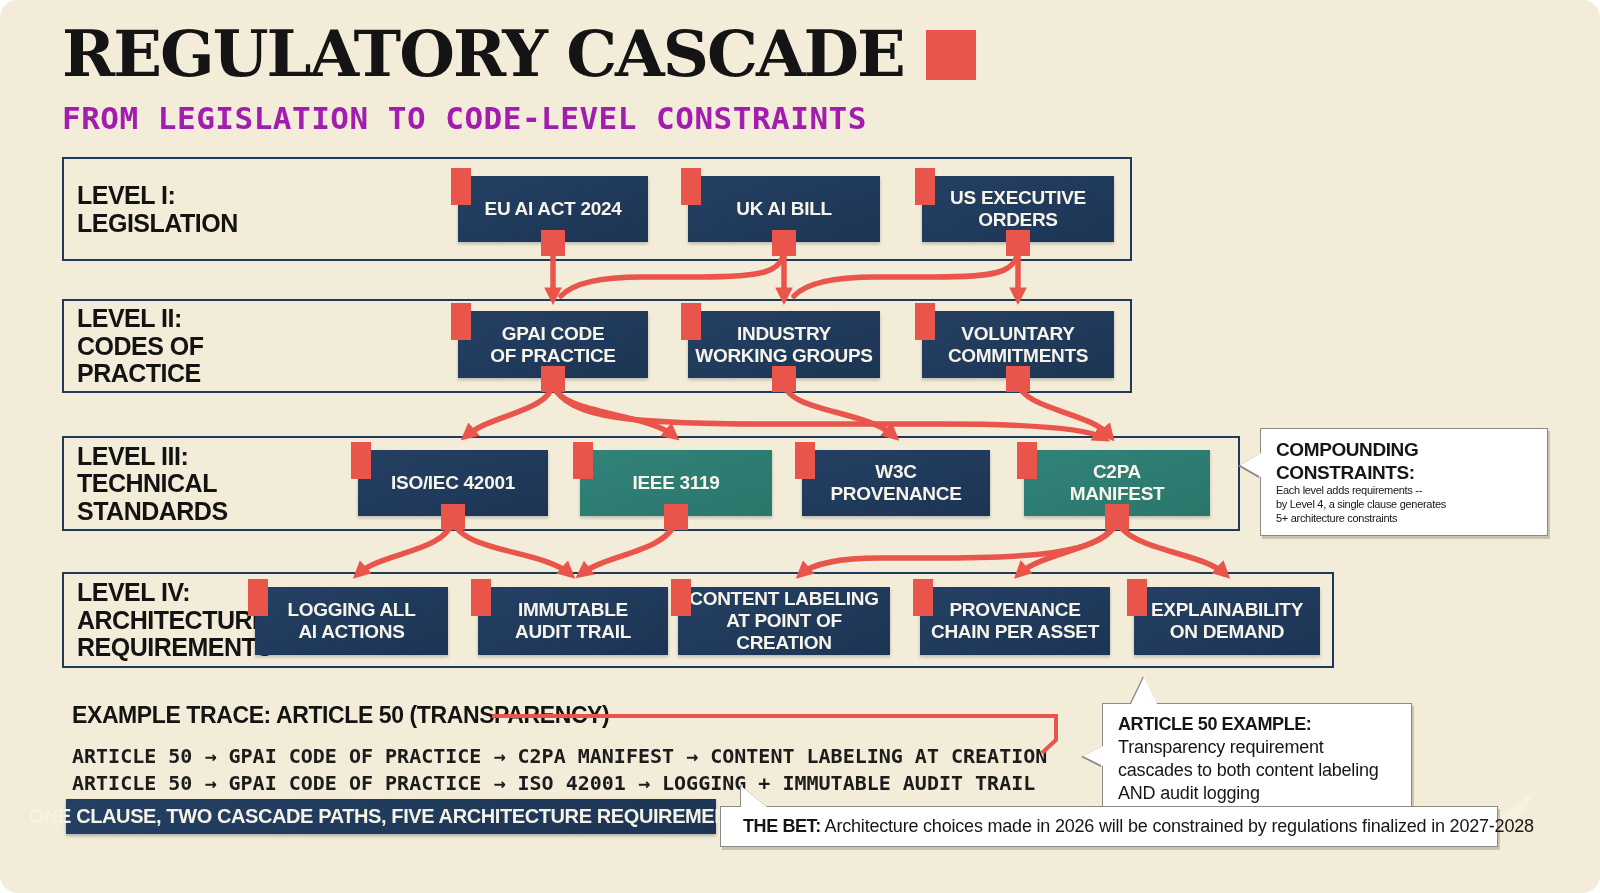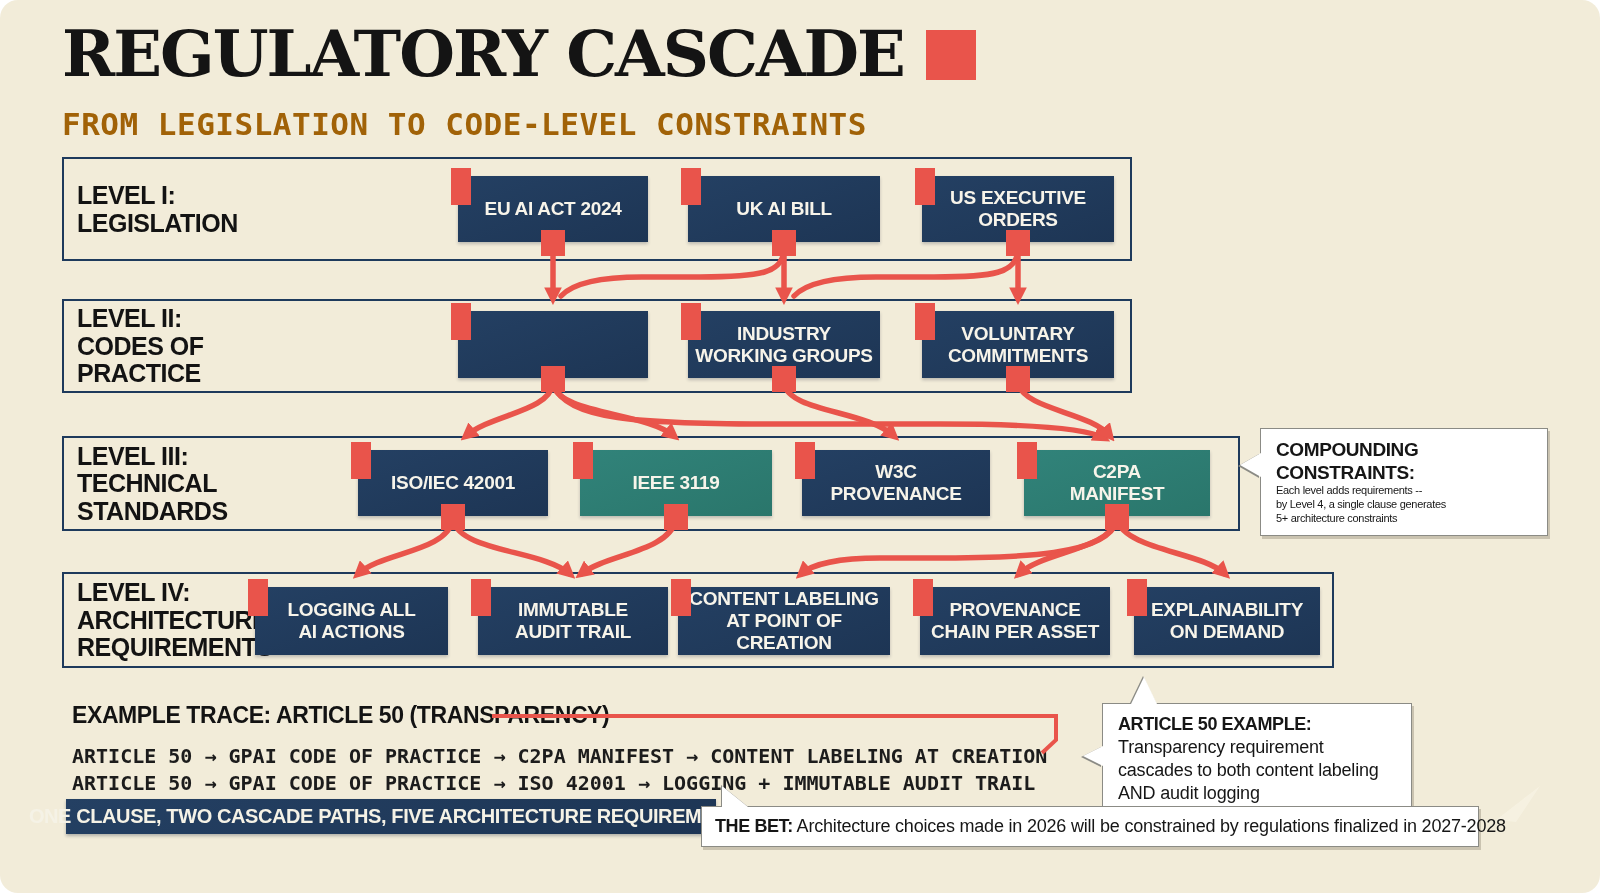--- a/index.html
+++ b/index.html
@@ -11,21 +11,21 @@
   
   .title-row{position:absolute;left:62px;top:22px;display:flex;align-items:center;gap:22px;justify-content:flex-end;}
   .title-row h1{
     margin:0;font-family:"DejaVu Serif",serif;font-weight:700;
     font-size:64px;letter-spacing:-2px;line-height:1;color:#141414;white-space:nowrap;
   }
   .title-square{width:50px;height:50px;background:#e9544b;display:inline-block;margin-top:2px;}
   .subtitle{
     position:absolute;left:62px;top:100px;
     font-family:"DejaVu Sans Mono",monospace;font-weight:700;
-    font-size:31px;letter-spacing:0.5px;color:#a16207;white-space:nowrap;margin-top:6px;
+    font-size:31px;letter-spacing:0.5px;color:#a21caf;white-space:nowrap;
   }
   
   .frame{position:absolute;border:2.5px solid #1e3a5c;box-sizing:border-box;}
   .level-label{
     position:absolute;left:13px;top:50%;transform:translateY(-50%);
     font-weight:700;font-size:25px;line-height:1.1;letter-spacing:-0.5px;
     white-space:pre-line;color:#131313;
   }
   
   .node{
@@ -161,20 +161,22 @@
     <span class="conn"></span>
   </div>
   <div class="node navy" style="left:688px;top:176px;width:192px;height:66px">
     <span class="tab"></span>
     <span class="node-label">UK AI BILL</span>
     <span class="conn"></span>
   </div>
 
   <div class="node navy" style="left:458px;top:311px;width:190px;height:67px">
     <span class="tab"></span>
+    <span class="node-label">GPAI CODE
+OF PRACTICE</span>
     <span class="conn"></span>
   </div>
   <div class="node navy" style="left:688px;top:311px;width:192px;height:67px">
     <span class="tab"></span>
     <span class="node-label">INDUSTRY
 WORKING GROUPS</span>
     <span class="conn"></span>
   </div>
   <div class="node navy" style="left:922px;top:311px;width:192px;height:67px">
     <span class="tab"></span>
@@ -248,20 +250,20 @@
   </div>
 
   <div class="callout" style="left:1102px;top:703px;width:310px">
     <span class="ptr ptr-up"></span>
     <span class="ptr ptr-left-low"></span>
     <div class="c-inline">
       <b>ARTICLE 50 EXAMPLE:</b><span> Transparency requirement cascades to both content labeling AND audit logging</span>
     </div>
   </div>
 
-  <div class="callout" style="left:701px;top:806px;width:778px;padding:8px 13px">
+  <div class="callout" style="left:720px;top:806px;width:778px;padding:8px 22px">
     <span class="ptr ptr-up-slant"></span>
     <div class="c-inline" style="white-space:nowrap">
       <b>THE BET:</b><span> Architecture choices made in 2026 will be constrained by regulations finalized in 2027-2028</span>
     </div>
   </div>
 
 </div>
 
 </body></html>

